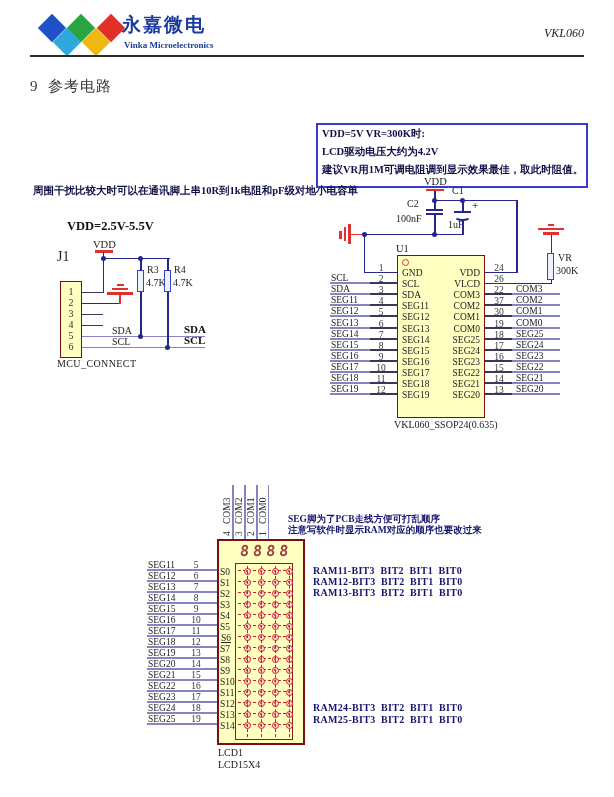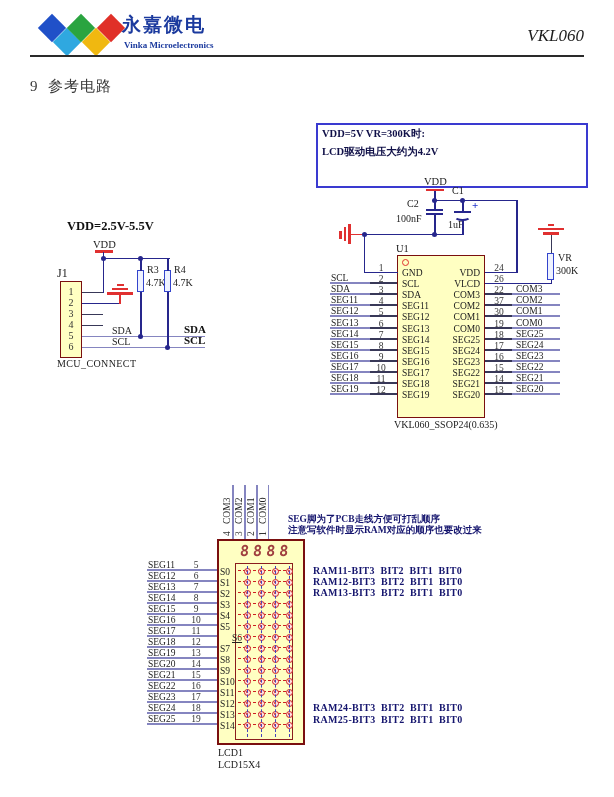--- a/index.html
+++ b/index.html
@@ -18,36 +18,38 @@
 
   <div>
     <span class="diamond" style="left:42px;top:18px;background:#2050c8;"></span>
     <span class="diamond" style="left:57px;top:32px;background:#2fa8e0;"></span>
     <span class="diamond" style="left:71px;top:18px;background:#2aa440;"></span>
     <span class="diamond" style="left:86px;top:32px;background:#f0b810;"></span>
     <span class="diamond" style="left:101px;top:18px;background:#e03028;"></span>
   </div>
   <div class="lbl" style="left:122px;top:15px;font-size:19px;font-weight:bold;color:#1b3a9e;letter-spacing:2px;font-family:'Liberation Sans','DejaVu Sans',sans-serif;">永嘉微电</div>
   <div class="lbl" style="left:124px;top:41px;font-size:9px;font-weight:bold;color:#1b3a9e;">Vinka Microelectronics</div>
-  <div class="lbl" style="left:464px;top:27px;width:120px;text-align:right;font-size:17px;font-style:italic;color:#1d1d1d;">VKL060</div>
+  <div class="lbl" style="left:464px;top:27px;width:120px;text-align:right;font-size:12px;font-style:italic;color:#1d1d1d;">VKL060</div>
   <div class="abs" style="left:30px;top:55px;width:554px;height:2px;background:#2a2a2a;"></div>
 
   <div class="lbl" style="left:30px;top:79px;font-size:15px;color:#3a3a3a;letter-spacing:1px;">9  参考电路</div>
 
   <div class="box" style="left:316px;top:123px;width:272px;height:65px;border:2px solid #3a3ad0;background:#ffffff;"></div>
   <div class="lbl" style="left:322px;top:128px;font-size:10.5px;font-weight:bold;color:#101048;">VDD=5V VR=300K时:</div>
   <div class="lbl" style="left:322px;top:146px;font-size:10.5px;font-weight:bold;color:#101048;">LCD驱动电压大约为4.2V</div>
-
+  <div class="lbl" style="left:322px;top:164px;font-size:10.5px;font-weight:bold;color:#101048;">建议VR用1M可调电阻调到显示效果最佳，取此时阻值。</div>
+
+  <div class="lbl" style="left:33px;top:185px;font-size:10.5px;font-weight:bold;color:#101048;">周围干扰比较大时可以在通讯脚上串10R到1k电阻和pF级对地小电容单</div>
 
   <div class="lbl" style="left:67px;top:220px;font-size:12.5px;font-weight:bold;color:#111;">VDD=2.5V-5.5V</div>
 
   <div class="lbl" style="left:93px;top:239px;font-size:10.5px;color:#222;">VDD</div>
   <div class="lbl" style="left:424px;top:176px;font-size:10.5px;color:#222;">VDD</div>
 
-  <div class="lbl" style="left:57px;top:267px;font-size:12px;color:#222;">J1</div>
+  <div class="lbl" style="left:57px;top:250px;font-size:14px;color:#222;">J1</div>
   <div class="box" style="left:60px;top:281px;width:22px;height:77px;background:#ffffc2;border:1.5px solid #7a0f0f;"></div>
   <div class="lbl" style="left:57px;top:359px;font-size:10px;color:#222;letter-spacing:0.4px;">MCU_CONNECT</div>
 
   <div class="lbl" style="left:112px;top:326px;font-size:10px;color:#222;">SDA</div>
   <div class="lbl" style="left:112px;top:337px;font-size:10px;color:#222;">SCL</div>
   <div class="lbl" style="left:184px;top:324px;font-size:11px;font-weight:bold;color:#111;">SDA</div>
   <div class="lbl" style="left:184px;top:335px;font-size:11px;font-weight:bold;color:#111;">SCL</div>
 
   <div class="box" style="left:137px;top:270px;width:7px;height:22px;border:1.5px solid #3344cc;background:#eef2ff;"></div>
   <div class="lbl" style="left:147px;top:265px;font-size:10px;color:#222;">R3</div>
@@ -360,21 +362,21 @@
     </div>
     <div class="abs" style="left: 271.5px; top: 622.5px; width: 7px; height: 7px; border-radius: 50%; border: 1.4px solid rgb(204, 34, 34); background: rgb(255, 226, 226); box-sizing: border-box;">
       <span style="position: absolute; left: 1.2px; top: 1.2px; width: 2px; height: 2px; border-radius: 50%; background: rgb(204, 34, 34);"></span>
     </div>
     <div class="abs" style="left: 285.5px; top: 622.5px; width: 7px; height: 7px; border-radius: 50%; border: 1.4px solid rgb(204, 34, 34); background: rgb(255, 226, 226); box-sizing: border-box;">
       <span style="position: absolute; left: 1.2px; top: 1.2px; width: 2px; height: 2px; border-radius: 50%; background: rgb(204, 34, 34);"></span>
     </div>
     <div class="abs" style="left: 148px; top: 626px; font-size: 9.5px; color: rgb(34, 34, 34); white-space: pre; line-height: 1.06;">SEG17</div>
     <div class="abs" style="left: 147px; top: 635.25px; width: 70px; height: 1.5px; background: rgb(133, 133, 192);"></div>
     <div class="abs" style="left: 186px; top: 626px; font-size: 9.5px; width: 20px; text-align: center; color: rgb(51, 51, 51); white-space: pre; line-height: 1.06;">11</div>
-    <div class="abs" style="left: 232px; top: 632.5px; font-size: 9.5px; color: rgb(34, 34, 34); white-space: pre; line-height: 1.06; text-decoration: underline;">S6</div>
+    <div class="abs" style="left: 221px; top: 632.5px; font-size: 9.5px; color: rgb(34, 34, 34); white-space: pre; line-height: 1.06; text-decoration: underline;">S6</div>
     <div class="abs" style="left: 238px; top: 635.5px; width: 53px; height: 0px; border-top: 1px dashed rgb(204, 34, 34);"></div>
     <div class="abs" style="left: 243.5px; top: 633.5px; width: 7px; height: 7px; border-radius: 50%; border: 1.4px solid rgb(204, 34, 34); background: rgb(255, 226, 226); box-sizing: border-box;">
       <span style="position: absolute; left: 1.2px; top: 1.2px; width: 2px; height: 2px; border-radius: 50%; background: rgb(204, 34, 34);"></span>
     </div>
     <div class="abs" style="left: 257.5px; top: 633.5px; width: 7px; height: 7px; border-radius: 50%; border: 1.4px solid rgb(204, 34, 34); background: rgb(255, 226, 226); box-sizing: border-box;">
       <span style="position: absolute; left: 1.2px; top: 1.2px; width: 2px; height: 2px; border-radius: 50%; background: rgb(204, 34, 34);"></span>
     </div>
     <div class="abs" style="left: 271.5px; top: 633.5px; width: 7px; height: 7px; border-radius: 50%; border: 1.4px solid rgb(204, 34, 34); background: rgb(255, 226, 226); box-sizing: border-box;">
       <span style="position: absolute; left: 1.2px; top: 1.2px; width: 2px; height: 2px; border-radius: 50%; background: rgb(204, 34, 34);"></span>
     </div>

